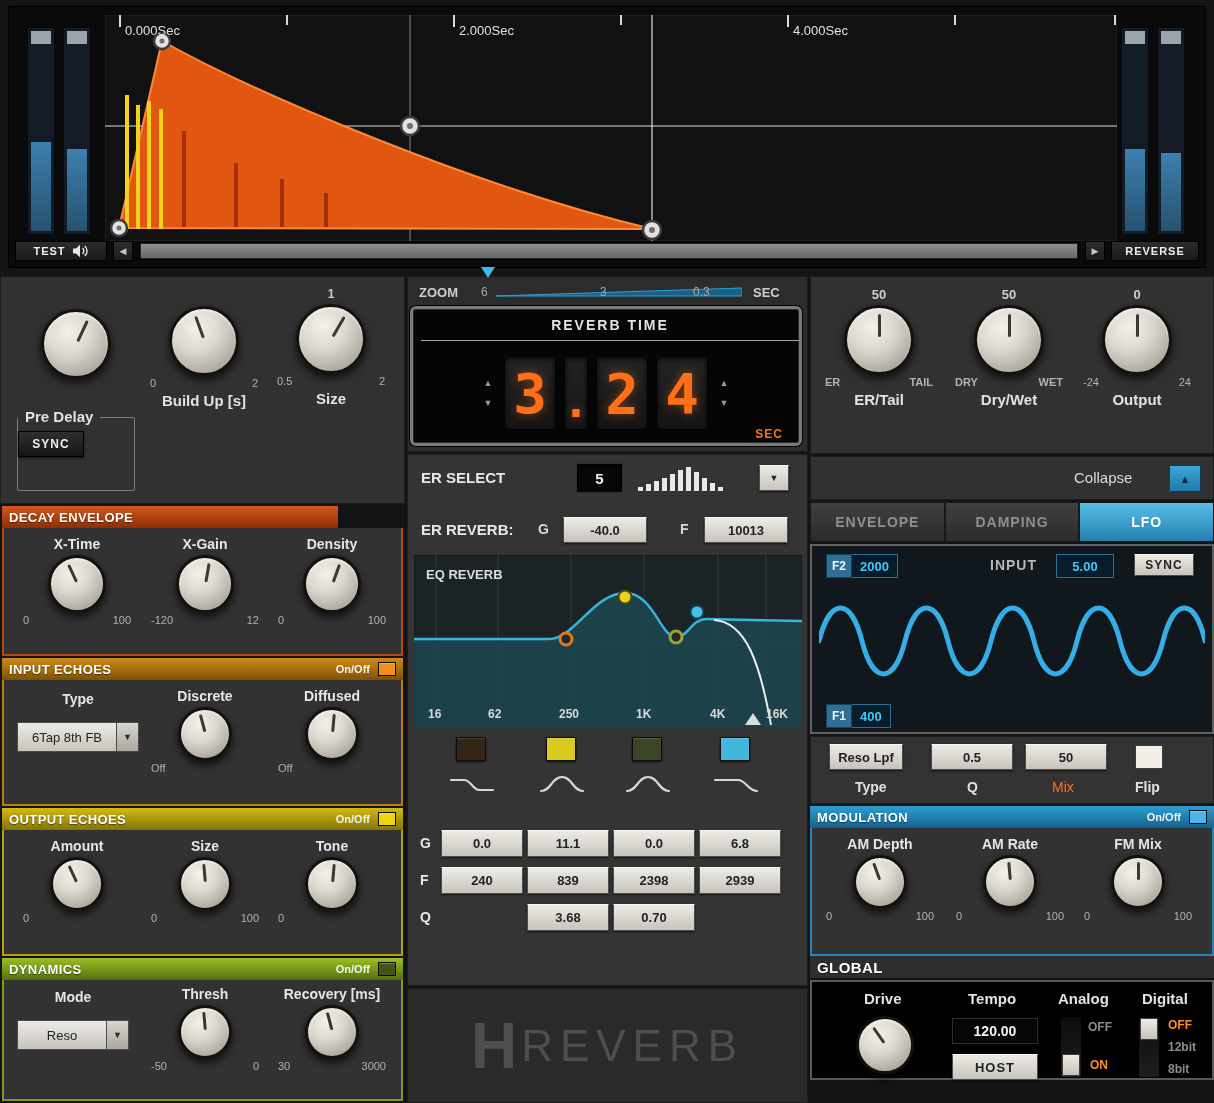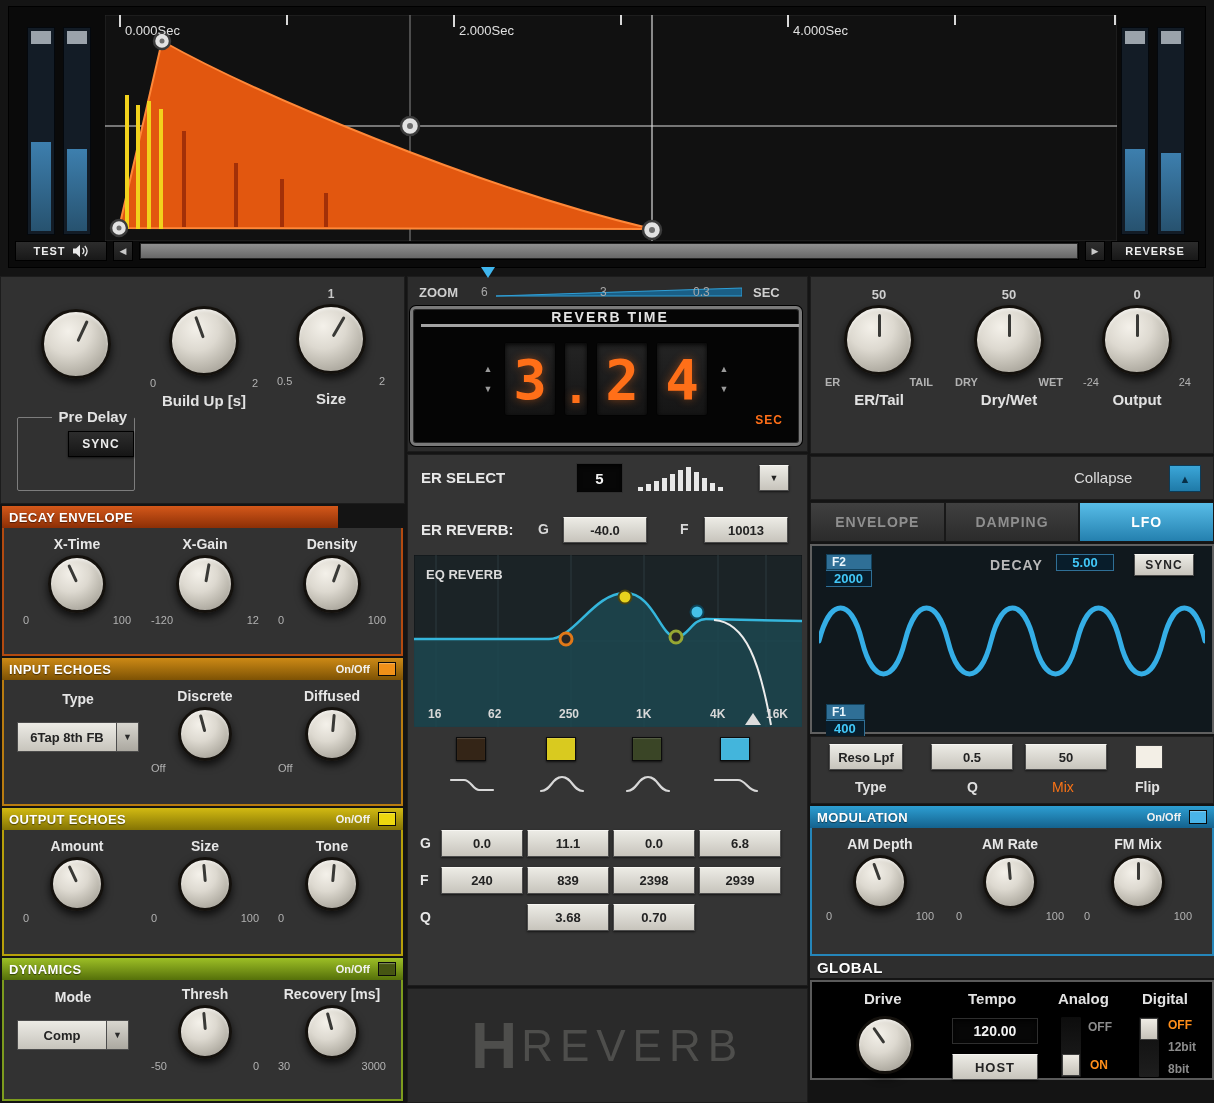--- a/index.html
+++ b/index.html
@@ -38,21 +38,21 @@
   .onoff { font-size:11px; font-weight:bold; color:#f2f2f2; }
   .led { width:18px; height:14px; border:1px solid #0a0a0a; box-shadow:inset 0 1px 1px rgba(255,255,255,.3); }
 
   
   .bevel-box { background:linear-gradient(180deg,#ecebe5,#c7c4bc); border:1px solid #4c4c4c;
     border-top-color:#f7f6f2; box-shadow:0 1px 2px rgba(0,0,0,.6);
     color:#232323; font-size:13px; font-weight:bold;
     display:flex; align-items:center; justify-content:center; }
   .dd { display:flex; }
   .dd .dd-text { flex:1; background:linear-gradient(180deg,#ecebe5,#c7c4bc); border:1px solid #4c4c4c;
-    color:#232323; font-size:13px; font-weight:bold; display:flex; align-items:center; justify-content:center; }
+    color:#232323; font-size:13px; font-weight:normal; display:flex; align-items:center; justify-content:center; }
   .dd .dd-arrow { width:22px; background:linear-gradient(180deg,#d8d6cf,#aba8a0); border:1px solid #4c4c4c;
     border-left:none; color:#2a2a2a; font-size:9px; display:flex; align-items:center; justify-content:center; cursor:pointer; }
 
   .lcd { background:#070707; border:1px solid #2e2e2e; box-shadow:inset 0 2px 5px rgba(0,0,0,.9);
     color:#f2f2f2; font-weight:bold; display:flex; align-items:center; justify-content:center; }
 
   
   #top-display { position:absolute; left:8px; top:6px; width:1198px; height:262px;
     background:#0a0a0a; border:1px solid #000; }
   .meter { position:absolute; width:28px; height:208px; background:#131c26; border:1px solid #04080d; }
@@ -68,41 +68,41 @@
   .arrow-btn { width:20px; height:20px; background:linear-gradient(180deg,#2e2e2e,#1c1c1c); border:1px solid #000;
     color:#c8c8c8; font-size:9px; display:flex; align-items:center; justify-content:center; cursor:pointer; }
   .scroll-track { flex:1; height:18px; background:#232323; border:1px solid #000; position:relative; }
   .scroll-thumb { position:absolute; top:1px; bottom:1px; left:1px; right:1px;
     background:linear-gradient(180deg,#8f8f8f,#676767); }
 
   
   #rt-panel { position:absolute; left:410px; top:306px; width:392px; height:140px;
     background:#050505; border:3px solid #7a7a7a; border-radius:6px;
     box-shadow:0 0 0 1px #000, inset 0 0 0 1px #2a2a2a; }
-  .rt-title { height:18px; display:flex; align-items:center; justify-content:center;
-    color:#e3e3e3; font-size:14px; font-weight:bold; letter-spacing:2px; border-bottom:3px solid #a3a3a3;margin-left:8px; }
+  .rt-title { height:32px; display:flex; align-items:center; justify-content:center;
+    color:#e3e3e3; font-size:14px; font-weight:bold; letter-spacing:2px; border-bottom:1px solid #a3a3a3;margin-left:8px; }
   .rt-display { position:relative; height:104px; display:flex; align-items:center; justify-content:center; gap:8px; }
   .digit { width:52px; height:74px; display:flex; align-items:center; justify-content:center;
     font-family:"DejaVu Sans Mono", monospace; font-weight:bold; font-size:56px; color:#ff6f18;
     text-shadow:0 0 10px rgba(255,111,24,.45);
     background:linear-gradient(180deg,#242424,#151515); border:1px solid #030303; border-radius:3px;
     box-shadow:inset 0 2px 5px rgba(0,0,0,.85); }
   .digit.dot { width:24px; font-size:44px; align-items:flex-end; padding-bottom:2px; }
   .spin { display:flex; flex-direction:column; gap:6px; }
   .spin-btn { width:16px; height:14px; color:#9a9a9a; font-size:9px; display:flex; align-items:center; justify-content:center; cursor:pointer; }
   .rt-sec { position:absolute; right:16px; bottom:4px; color:#ff6f18; font-size:12px; font-weight:bold; letter-spacing:1px; }
 
   
   .tab { flex:1; display:flex; align-items:center; justify-content:center;
     font-size:14px; font-weight:bold; letter-spacing:1px; color:#8f8f8f;
     background:linear-gradient(180deg,#404040,#2b2b2b); border:1px solid #181818; cursor:pointer; }
   .tab.active { color:#fff; background:linear-gradient(180deg,#58bde8,#2480af); }
 
   
-  .chip { display:flex; height:24px;flex-direction:column; }
+  .chip { display:flex; height:24px; }
   .chip-lbl { background:#2f6f96; color:#eaf6fc; font-size:12px; font-weight:bold;
     display:flex; align-items:center; padding:0 5px; border:1px solid #12415c; }
   .chip-val { background:#081d2b; color:#42c8f8; font-size:13px; font-weight:bold;
     display:flex; align-items:center; justify-content:center; padding:0 8px; border:1px solid #2f6f96; border-left:none; }
 
   .toggle-track { background:linear-gradient(180deg,#0d0d0d,#1e1e1e); border:1px solid #000; border-radius:2px; display:flex; }
   .toggle-thumb { width:18px; height:22px; margin:1px;
     background:linear-gradient(180deg,#efece5,#c6c2b9); border:1px solid #3e3e3e; }
 
   .cell { position:absolute; width:82px; height:27px; }
@@ -111,21 +111,21 @@
 
   .swatch { position:absolute; width:30px; height:24px; border:1px solid #0c0c0c;
     box-shadow:0 1px 2px rgba(0,0,0,.7), inset 0 1px 1px rgba(255,255,255,.15); cursor:pointer; }
 
   #logo { position:absolute; left:407px; top:988px; width:401px; height:115px; background:#2a2a2a;
     border:1px solid #1c1c1c; display:flex; align-items:center; justify-content:center; }
   .logo-h { font-size:64px; font-weight:bold; color:#4e4e4c; letter-spacing:2px; }
   .logo-rest { font-size:44px; color:#4e4e4c; letter-spacing:7px; margin-left:2px; }
 
   .pd-bracket { position:absolute; border:1px solid #7d7d7d; border-radius:2px;
-    display:flex; flex-direction:column; align-items:flex-end; }
+    display:flex; flex-direction:column; align-items:flex-start; }
   .pd-bracket .kname { margin-top:-10px; background:#313131; padding:0 7px; }
   .sync-btn { margin-top:6px; width:66px; height:26px; background:linear-gradient(180deg,#2d2d2d,#161616);
     border:1px solid #000; color:#ececec; font-size:12px; font-weight:bold; letter-spacing:1px;
     display:flex; align-items:center; justify-content:center; cursor:pointer; box-shadow:0 1px 2px rgba(0,0,0,.6); }
 </style>
 </head>
 <body>
 
 <div id="app">
 
@@ -360,21 +360,21 @@
   <div class="sec-hdr" style="left:2px;top:958px;width:401px;background:linear-gradient(180deg,#9dbf26,#55700a)">
     <span class="sec-title">DYNAMICS</span>
     <span class="onoff">On/Off</span>
     <span class="led" style="background:#465512"></span>
   </div>
   <div class="panel" style="left:2px;top:980px;width:401px;height:121px;border:2px solid #7d9c1e;border-top:none;background:#323232">
     <div class="abs" style="left:13px;top:8px;width:112px;text-align:center">
       <span class="klabel">Mode</span>
     </div>
     <div class="dd abs" style="left:13px;top:40px;width:112px;height:30px">
-      <div class="dd-text">Comp</div>
+      <div class="dd-text">Reso</div>
       <div class="dd-arrow">▼</div>
     </div>
     <div class="kgroup" style="left:141px;top:6px">
       <div class="klabel">Thresh</div>
       <div class="knob k54" style="--a:-5deg">
           <div class="ptr"></div>
         </div>
       <div class="scale-row">
           <span>-50</span>
           <span>0</span>
@@ -563,21 +563,21 @@
     <div class="tab">ENVELOPE</div>
     <div class="tab">DAMPING</div>
     <div class="tab active">LFO</div>
   </div>
 
   <div class="abs" style="left:810px;top:544px;width:404px;height:190px;background:#10181d;border:2px solid #606060">
     <div class="chip abs" style="left:14px;top:8px">
       <div class="chip-lbl">F2</div>
       <div class="chip-val">2000</div>
     </div>
-    <span class="abs" style="left:178px;top:11px;font-size:14px;font-weight:bold;color:#b8b8b8;letter-spacing:1px">DECAY</span>
+    <span class="abs" style="left:178px;top:11px;font-size:14px;font-weight:bold;color:#b8b8b8;letter-spacing:1px">INPUT</span>
     <div class="chip abs" style="left:244px;top:8px">
       <div class="chip-val" style="border-left:1px solid #2f6f96;width:58px">5.00</div>
     </div>
     <div class="bevel-box abs" style="left:322px;top:8px;width:60px;height:22px;font-size:12px;letter-spacing:1px;cursor:pointer">SYNC</div>
     <svg class="abs" style="left:7px;top:36px" width="386" height="118" viewBox="0 0 386 118">
       <path d="M0,59 C11,15 32,15 43,59 S75,103 86,59 S118,15 129,59 S161,103 172,59 S204,15 215,59 S247,103 258,59 S290,15 301,59 S333,103 344,59 S376,15 386,59" fill="none" stroke="#35aee6" stroke-width="5" stroke-linecap="round"></path>
     </svg>
     <div class="chip abs" style="left:14px;top:158px">
       <div class="chip-lbl">F1</div>
       <div class="chip-val">400</div>

